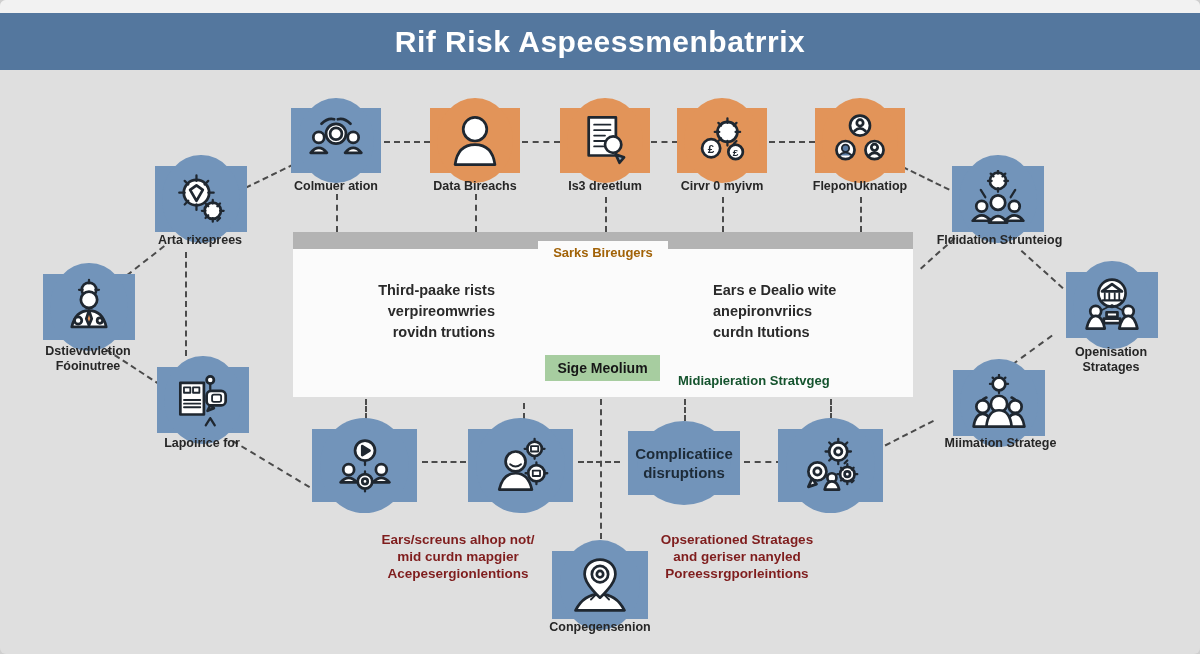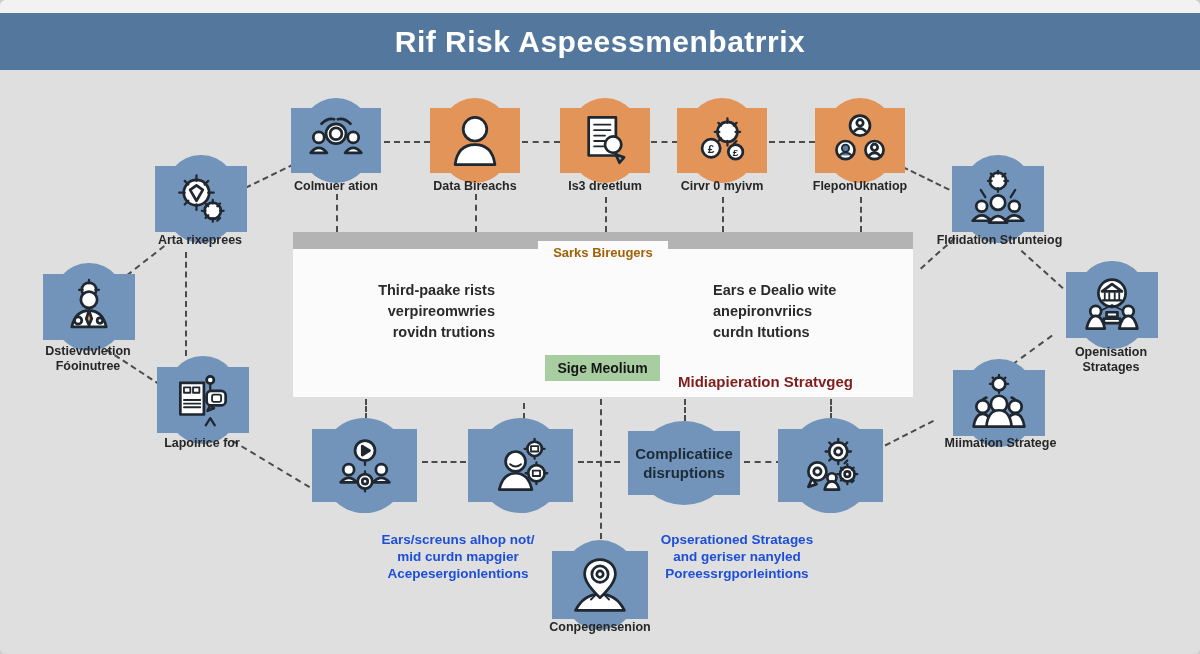--- a/index.html
+++ b/index.html
@@ -14,36 +14,36 @@
   .node{position:absolute;display:flex;align-items:center;justify-content:center;}
   .node::before{content:"";position:absolute;left:0;right:0;top:12%;bottom:12%;background:var(--c);}
   .node::after{content:"";position:absolute;left:8%;right:8%;top:0;bottom:0;border-radius:50%;background:var(--c);}
   .node .icon{position:relative;z-index:2;width:58px;height:58px;display:block;}
   .node .icon svg{width:100%;height:100%;display:block;}
   .blue{--c:#7294ba;} .orange{--c:#e29459;}
   .node .boxtext{position:relative;z-index:2;text-align:center;font-weight:700;font-size:15px;
                  color:#1d2b38;line-height:19px;}
 
   .lbl{position:absolute;text-align:center;font-weight:700;font-size:12.5px;color:#262626;line-height:15px;}
-  .note{position:absolute;text-align:center;font-weight:700;font-size:13.5px;color:#1d4ed8;line-height:17px;}
+  .note{position:absolute;text-align:center;font-weight:700;font-size:13.5px;color:#7f1d1d;line-height:17px;}
 
   
   #panel{position:absolute;left:293px;top:232px;width:620px;height:165px;background:#fbfbfb;}
   #panel .graybar{position:absolute;left:0;top:0;width:620px;height:17px;background:#b3b3b3;}
   #panel .tab{position:absolute;left:245px;top:9px;width:130px;height:22px;background:#fbfbfb;
               display:flex;align-items:center;justify-content:center;font-size:13px;font-weight:700;color:#a16207;}
   #panel .sidetext{position:absolute;top:48px;font-size:14.5px;font-weight:600;color:#2a2a2a;line-height:21px;}
   #panel .left{left:62px;width:140px;text-align:right;}
   #panel .right{left:420px;width:160px;text-align:left;}
   #panel .green{position:absolute;left:207px;top:33px;width:207px;height:85px;background:#a7cda0;
                 display:flex;flex-direction:column;align-items:center;justify-content:center;
                 font-size:16px;font-weight:700;color:#161616;line-height:22px;text-align:center;}
   #panel .badge{position:absolute;left:252px;top:123px;width:115px;height:26px;background:#a7cda0;
                 display:flex;align-items:center;justify-content:center;font-size:14px;font-weight:700;color:#161616;}
-  #panel .caption{position:absolute;left:385px;top:141px;font-size:15px;font-weight:700;color:#7f1d1d;}
+  #panel .caption{position:absolute;left:385px;top:141px;font-size:13px;font-weight:700;color:#14532d;}
 
   
   .dh,.dv,.dd{position:absolute;}
   .dh{border-top:2.5px dashed #4b4b4b;height:0;}
   .dv{border-left:2.5px dashed #4b4b4b;width:0;}
   .dd{border-top:2.5px dashed #4b4b4b;height:0;transform-origin:0 0;}
 </style>
 </head>
 <body>
 

